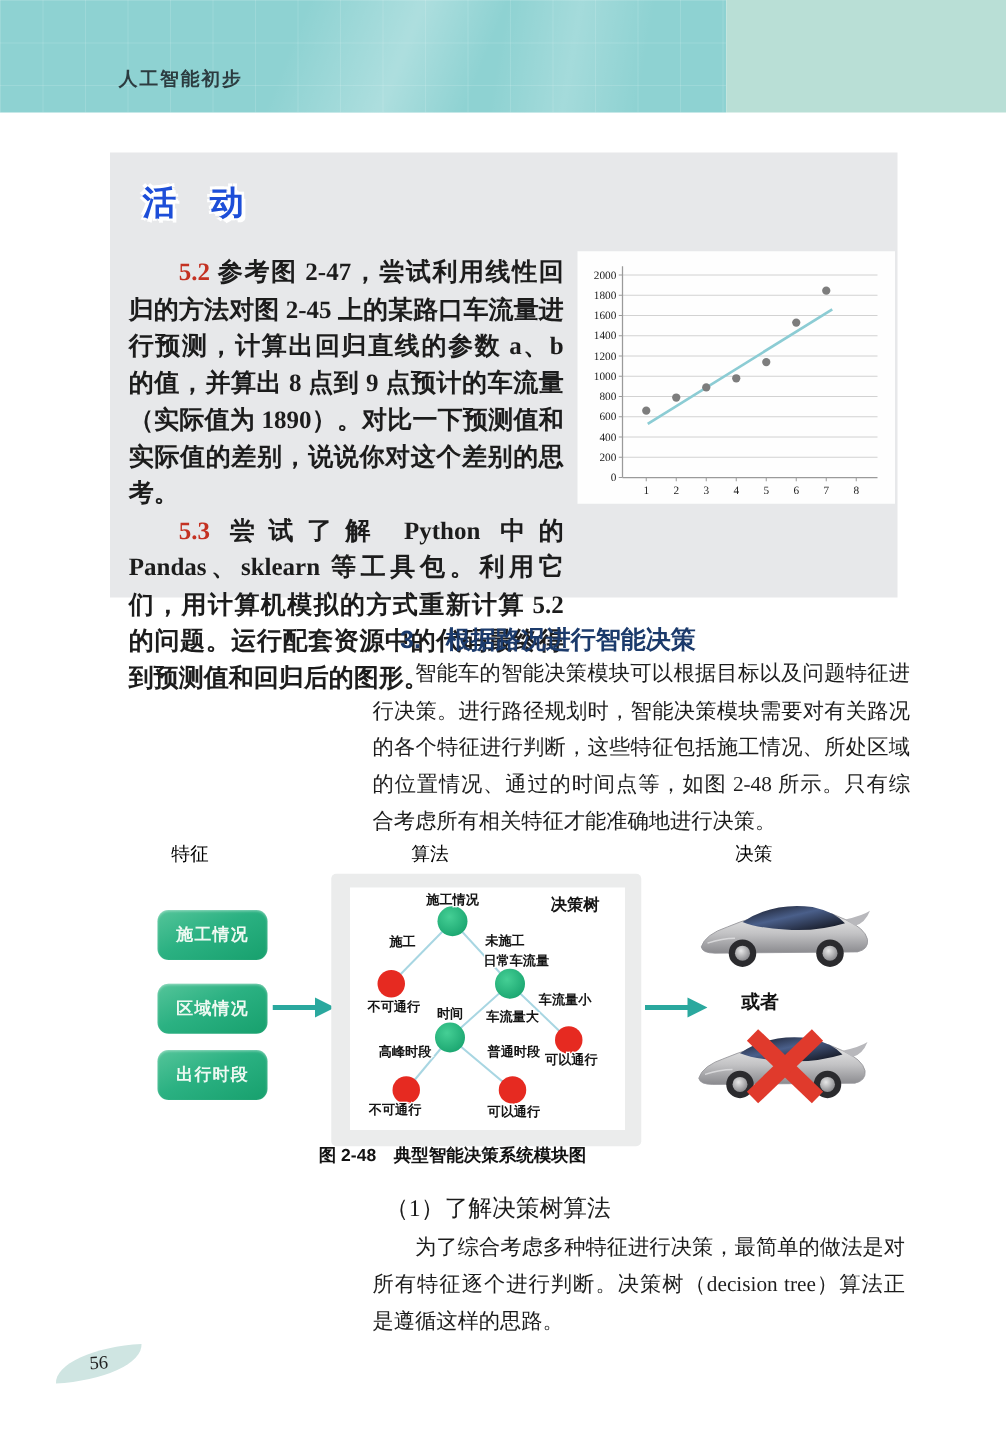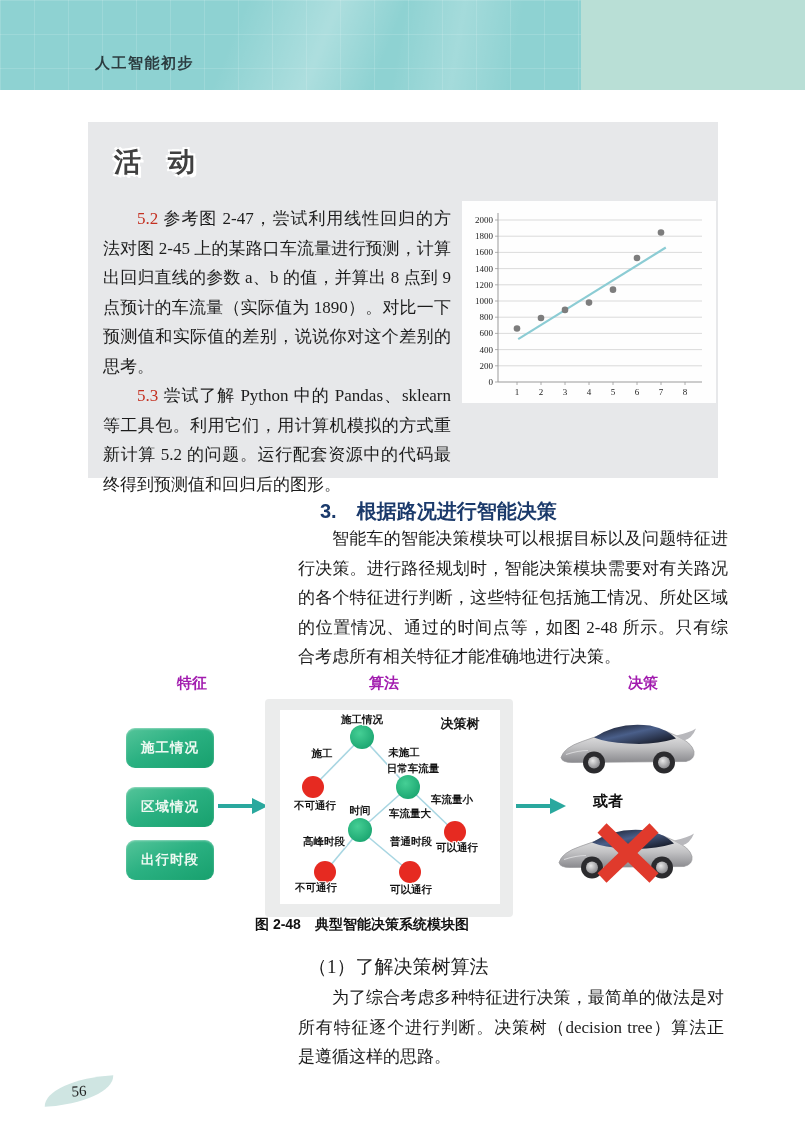--- a/index.html
+++ b/index.html
@@ -22,43 +22,43 @@
   }
   .header-right{position:absolute;left:581px;top:0;width:224px;height:90px;background:#b9dfd6;}
   .header-title{
     position:absolute;left:95px;top:54px;font-family:"Liberation Sans","DejaVu Sans",sans-serif;
     font-size:15px;font-weight:bold;color:#2c3c40;letter-spacing:1.5px;
   }
   
   .activity-box{position:absolute;left:88px;top:122px;width:630px;height:356px;background:#e7e8ea;}
   .activity-title{
     position:absolute;left:26px;top:22px;
-    font-family:"Liberation Sans","DejaVu Sans",sans-serif;font-weight:bold;font-size:27px;color:#404040;
+    font-family:"Liberation Sans","DejaVu Sans",sans-serif;font-weight:bold;font-size:27px;color:#1d4ed8;
     text-shadow:2px 2px 0 #fff,-2px -2px 0 #fff,2px -2px 0 #fff,-2px 2px 0 #fff,3px 3px 0 #fff;
   }
-  .activity-text{position:absolute;left:15px;top:82px;width:348px;font-size:17px;line-height:29.5px;text-align:justify;}
+  .activity-text{position:absolute;left:15px;top:82px;width:348px;font-size:20px;line-height:29.5px;text-align:justify;font-weight:bold;}
   .activity-text p{margin:0;text-indent:2em;}
   .activity-text .num{color:#c43122;}
   .chart-panel{position:absolute;left:374px;top:79px;width:254px;height:202px;background:#fefefe;}
   .chart-panel svg{display:block;width:254px;height:202px;}
   .chart-caption{
     position:absolute;left:368px;top:294px;width:260px;text-align:center;
     font-family:"Liberation Sans","DejaVu Sans",sans-serif;font-weight:bold;font-size:14px;color:#121212;
   }
   
   .sec3-heading{
     position:absolute;left:320px;top:498px;
     font-family:"Liberation Sans","DejaVu Sans",sans-serif;font-weight:bold;font-size:20px;color:#1b3a6b;
   }
   .sec3-para{position:absolute;left:298px;top:524px;width:430px;font-size:17px;line-height:29.5px;text-align:justify;text-indent:2em;}
   
   .diagram{position:absolute;left:115px;top:668px;width:585px;height:252px;background:#fff;}
   .col-header{
-    position:absolute;top:6px;width:70px;text-align:right;
-    font-family:"Liberation Sans","DejaVu Sans",sans-serif;font-weight:bold;font-size:15px;color:#a21caf;
+    position:absolute;top:6px;width:70px;text-align:left;
+    font-family:"Liberation Sans","DejaVu Sans",sans-serif;font-weight:normal;font-size:15px;color:#000000;
   }
   .col-features{left:22px;} .col-algorithm{left:214px;} .col-decision{left:473px;}
   .feature-box{
     position:absolute;left:11px;width:88px;height:40px;border-radius:9px;
     background:linear-gradient(155deg,#55c59a 0%,#2bb182 45%,#17a06d 100%);
     box-shadow:inset 0 1px 2px rgba(255,255,255,.4);
     color:#eef9f2;font-family:"Liberation Sans","DejaVu Sans",sans-serif;font-size:13.5px;font-weight:bold;
     display:flex;align-items:center;justify-content:center;letter-spacing:1px;
   }
   .fb-1{top:60px;} .fb-2{top:119px;} .fb-3{top:172px;text-align:center;}

